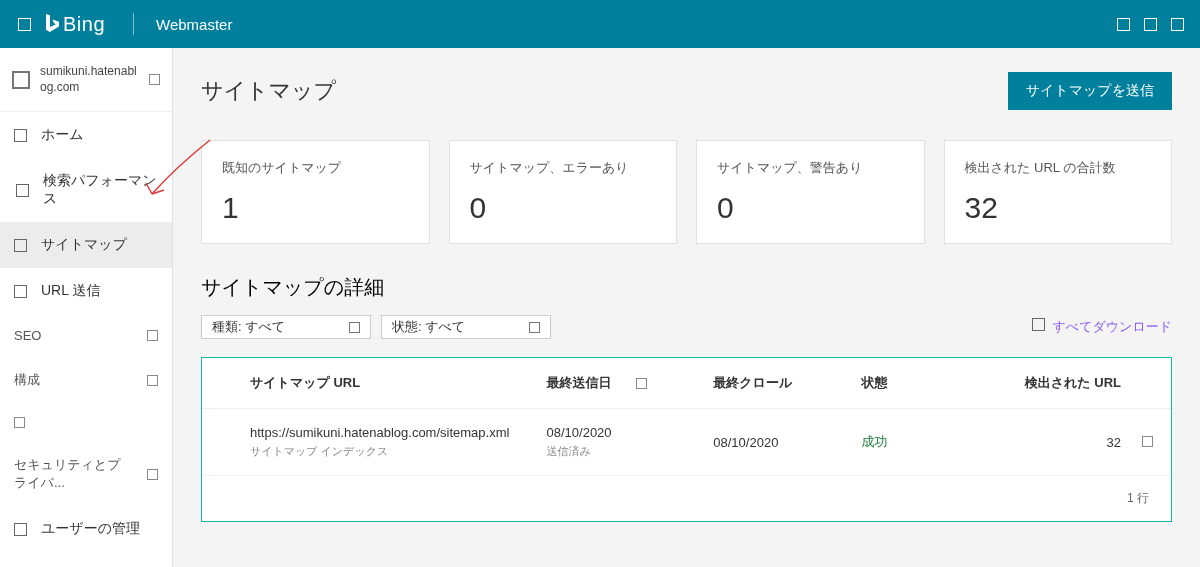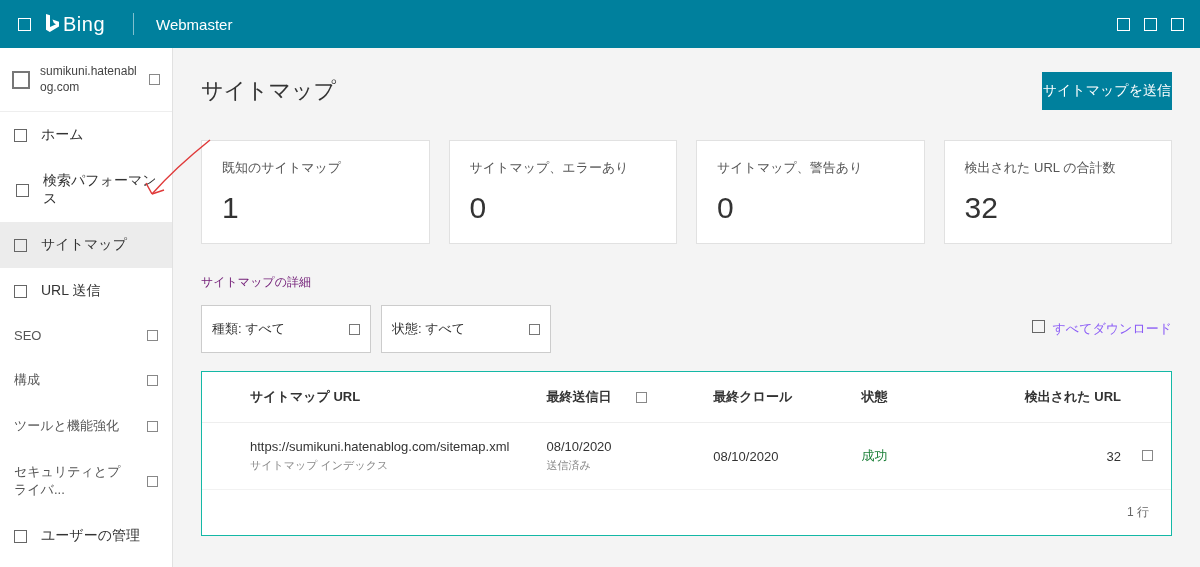--- a/index.html
+++ b/index.html
@@ -26,30 +26,30 @@
     .nav-item.active { background:#ececec; }
     .nav-item .nav-icon { width:13px; height:13px; border:1.5px solid #666; flex-shrink:0;}
     .nav-item .nav-label { flex:1; }
     .nav-item .trail-icon { width:11px; height:11px; border:1.5px solid #888; flex-shrink:0;}
     .nav-item.section { justify-content:space-between; padding: 14px 14px; font-size:13px; color:#555;}
     .beta-badge { background:#00809d; color:#fff; font-size:14px; padding:1px 5px; border-radius:2px; margin-left:12px;}
 
     .main { flex:1; padding: 24px 28px; overflow:auto; }
     .page-head { display:flex; align-items:center; justify-content:space-between; margin-bottom: 30px;}
     .page-title { font-size: 22px; font-weight: 400; color:#333;}
-    .btn-primary { background:#00809d; color:#fff; border:none; padding: 10px 1px; font-size:14px; cursor:pointer; }
+    .btn-primary { background:#00809d; color:#fff; border:none; padding: 10px 18px; font-size:14px; cursor:pointer; }
 
     .stats-row { display:flex; gap: 19px; margin-bottom: 30px; }
     .stat-card { flex:1; background:#fff; border:1px solid #e1e1e1; padding: 18px 20px; }
     .stat-card .stat-label { font-size: 13px; color:#555; margin-bottom: 14px;}
     .stat-card .stat-value { font-size: 30px; font-weight: 300; color:#333;}
 
-    .detail-title { font-size: 12px; color:#701a75; margin-bottom: 14px;}
+    .detail-title { font-size: 20px; color:#000000; margin-bottom: 14px;}
     .filter-row { display:flex; align-items:center; gap:10px; margin-bottom: 18px;}
-    .filter-select { display:flex; align-items:center; justify-content:space-between; background:#fff; border:1px solid #ccc; padding: 14px 10px; font-size:13px; width: 170px; cursor:pointer;}
+    .filter-select { display:flex; align-items:center; justify-content:space-between; background:#fff; border:1px solid #ccc; padding: 2px 10px; font-size:13px; width: 170px; cursor:pointer;}
     .filter-select .chev { width:11px; height:11px; border:1.5px solid #777;}
     .filter-row .spacer { flex:1; }
     .dl-all { display:flex; align-items:flex-start; gap:8px; font-size:13px; color:#8b5cf6; cursor:pointer;}
     .dl-all .sq-o { width:13px; height:13px; border:1.5px solid #666;}
 
     .table-card { background:#fff; border:1px solid #14b8a6; }
     .t-head, .t-row { display:flex; align-items:center; padding: 16px 18px; }
     .t-head { font-weight: 600; font-size:13px; color:#333; border-bottom:1px solid #eee;}
     .t-row { font-size:13px; border-bottom:1px solid #f2f2f2;}
     .col-chk { width: 30px; }
@@ -118,21 +118,20 @@
 
     <div class="nav-item section">
       <span class="nav-label">SEO</span>
       <span class="trail-icon"></span>
     </div>
     <div class="nav-item section">
       <span class="nav-label">構成</span>
       <span class="trail-icon"></span>
     </div>
     <div class="nav-item section">
-      <span class="nav-label">ツールと機能強化</span>
       <span class="trail-icon"></span>
     </div>
     <div class="nav-item section">
       <span class="nav-label">セキュリティとプライバ...</span>
       <span class="trail-icon"></span>
     </div>
 
     <div class="nav-item">
       <span class="nav-icon"></span>
       <span class="nav-label">ユーザーの管理</span>

